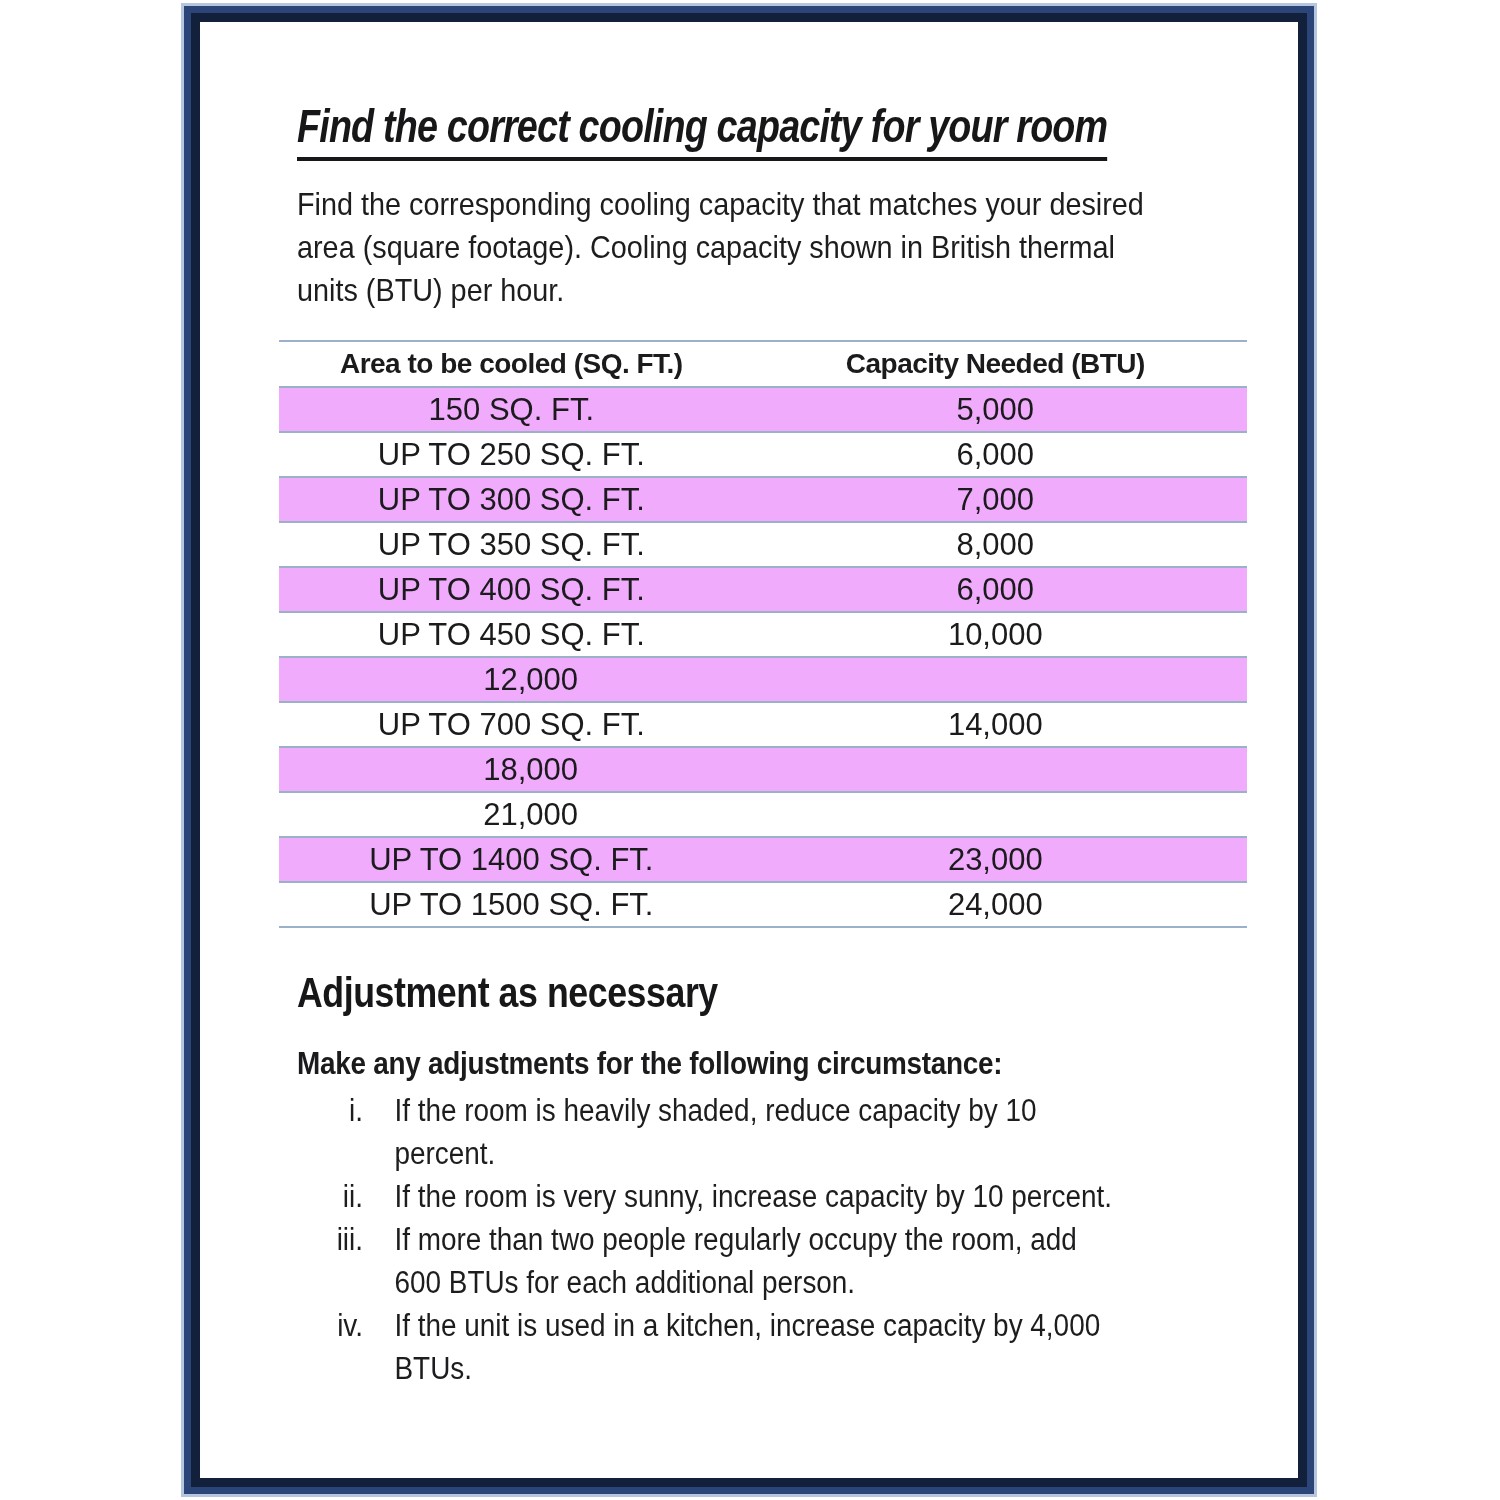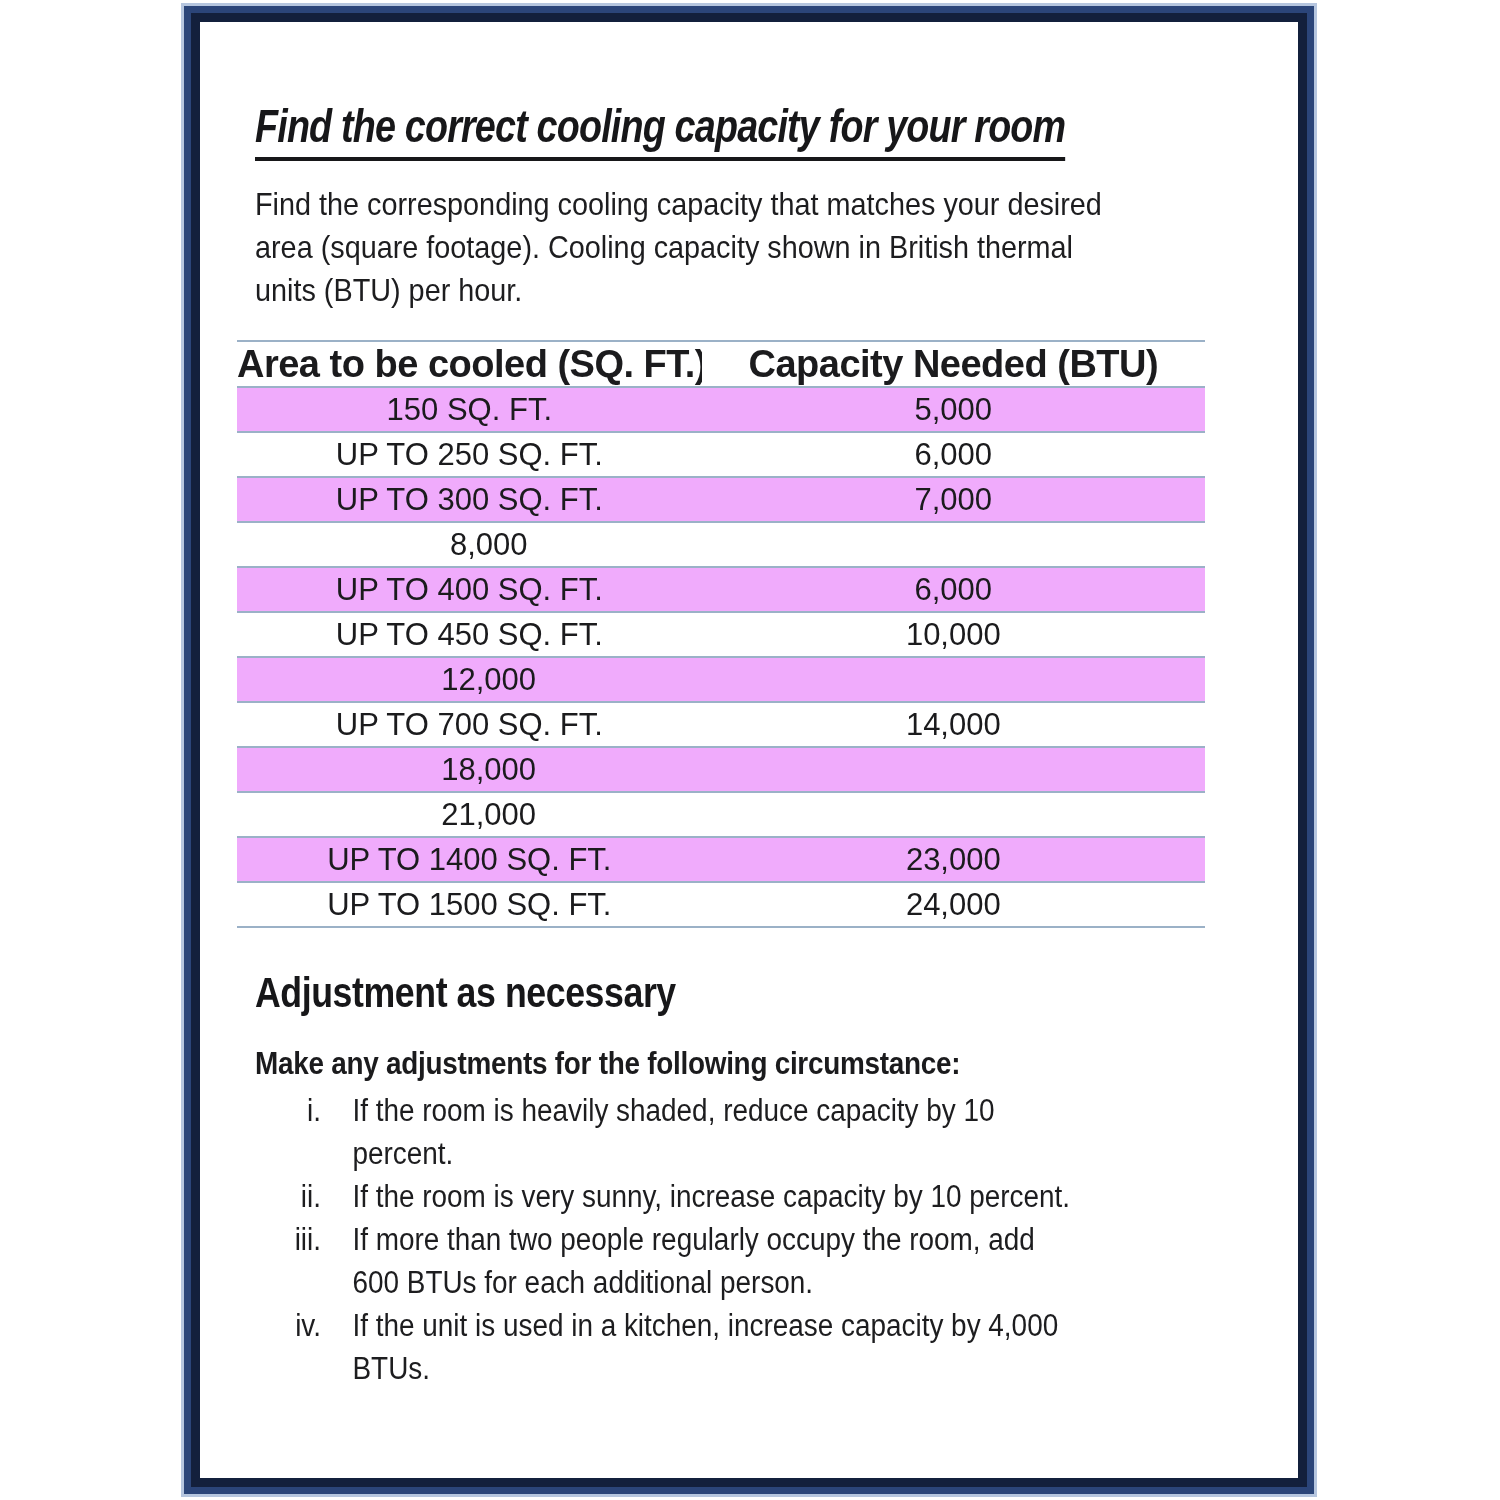--- a/index.html
+++ b/index.html
@@ -10,21 +10,21 @@
   }
   
   .frame-l1{
     position:absolute;left:181px;top:3px;width:1136px;height:1494px;
     box-sizing:border-box;border:3px solid #b6c6df;background:#fff;
   }
   .frame-l2{width:100%;height:100%;box-sizing:border-box;border:7px solid #2b4579;}
   .frame-l3{width:100%;height:100%;box-sizing:border-box;border:9px solid #13203c;background:#fff;}
   .page{
     width:100%;height:100%;box-sizing:border-box;position:relative;
-    padding:78px 40px 0 55px;overflow:hidden;background:#fff;
+    padding:78px 40px 0 97px;overflow:hidden;background:#fff;
   }
   .doc-title{
     margin:0;display:inline-block;white-space:nowrap;
     font-style:italic;font-weight:bold;font-size:46px;line-height:52px;
     letter-spacing:-1px;color:#171719;
     border-bottom:4px solid #171719;padding-bottom:5px;
     transform:scaleX(0.82);transform-origin:left top;
   }
   .intro{
     margin:22px 0 0 0;width:1040px;
@@ -33,21 +33,21 @@
   }
   .btu-table{
     margin:28px 0 0 -18px;width:968px;
     border-top:2px solid #9bb1c7;
   }
   .t-row{display:flex;border-bottom:2px solid #9bb1c7;height:43px;background:#fff;}
   .t-row.head{height:44px;}
   .t-row.shaded{background:#f0abfc;}
   .cell{box-sizing:border-box;text-align:center;font-size:31px;line-height:43px;
     overflow:hidden;white-space:nowrap;}
-  .t-row.head .cell{font-weight:bold;line-height:44px;font-size:38px;letter-spacing:-0.5px;}
+  .t-row.head .cell{font-weight:bold;line-height:44px;font-size:28px;letter-spacing:-0.5px;}
   .col-area{width:48%;}
   .col-btu{width:52%;}
   .adj-heading{
     margin:42px 0 0 0;display:inline-block;white-space:nowrap;
     font-weight:bold;font-size:42px;line-height:46px;letter-spacing:-0.5px;color:#171719;
     transform:scaleX(0.85);transform-origin:left top;
   }
   .adj-lead{
     margin:26px 0 0 0;font-weight:bold;font-size:31px;line-height:43px;
     white-space:nowrap;letter-spacing:-0.3px;
@@ -90,20 +90,21 @@
           </div>
           <div class="t-row">
             <div class="cell col-area">UP TO 250 SQ. FT.</div>
             <div class="cell col-btu">6,000</div>
           </div>
           <div class="t-row shaded">
             <div class="cell col-area">UP TO 300 SQ. FT.</div>
             <div class="cell col-btu">7,000</div>
           </div>
           <div class="t-row">
+            <div class="cell col-area">UP TO 350 SQ. FT.</div>
             <div class="cell col-btu">8,000</div>
           </div>
           <div class="t-row shaded">
             <div class="cell col-area">UP TO 400 SQ. FT.</div>
             <div class="cell col-btu">6,000</div>
           </div>
           <div class="t-row">
             <div class="cell col-area">UP TO 450 SQ. FT.</div>
             <div class="cell col-btu">10,000</div>
           </div>

